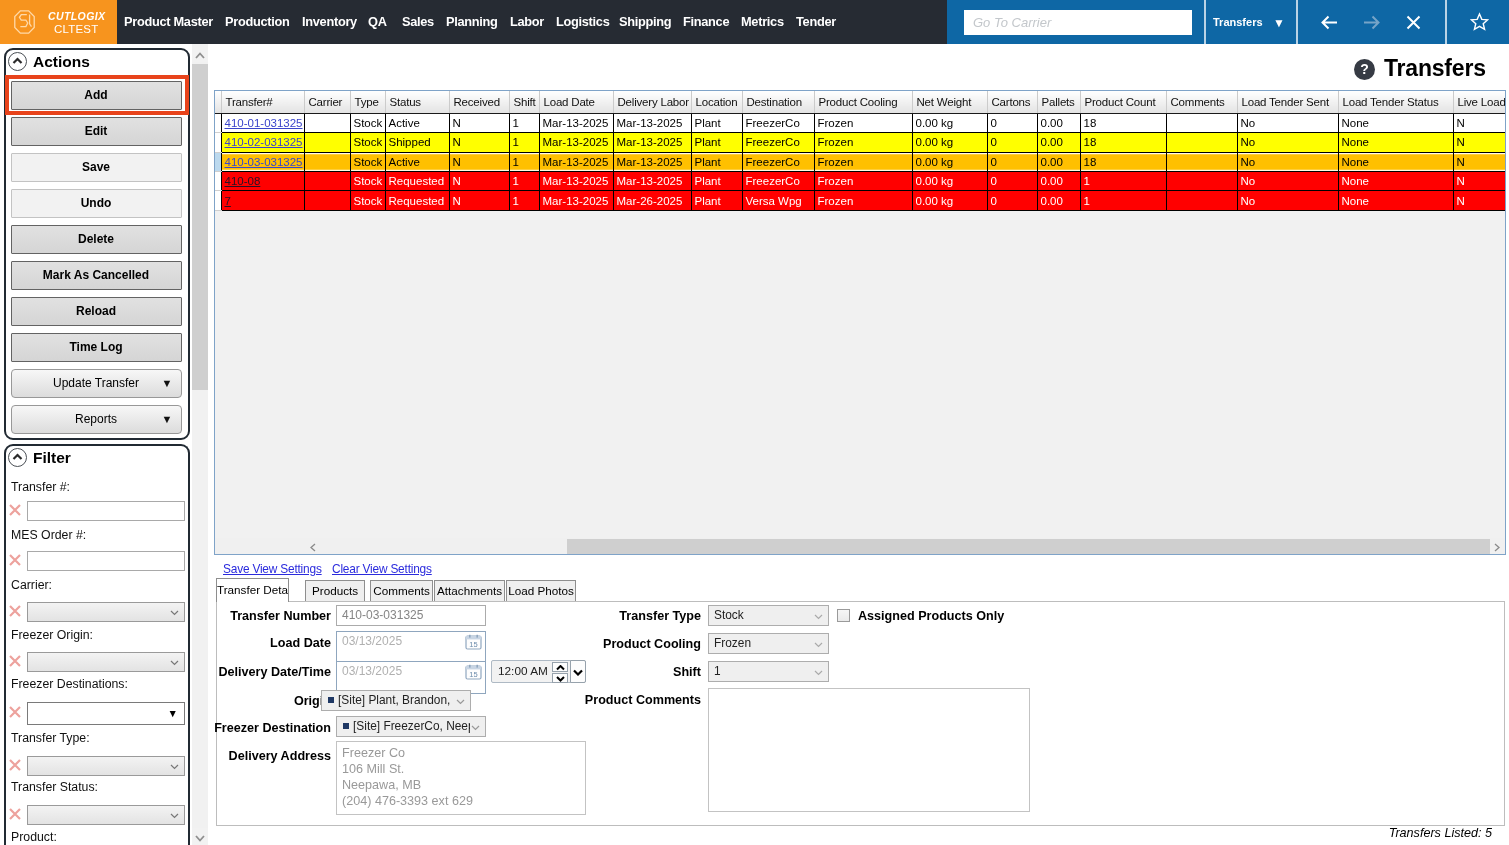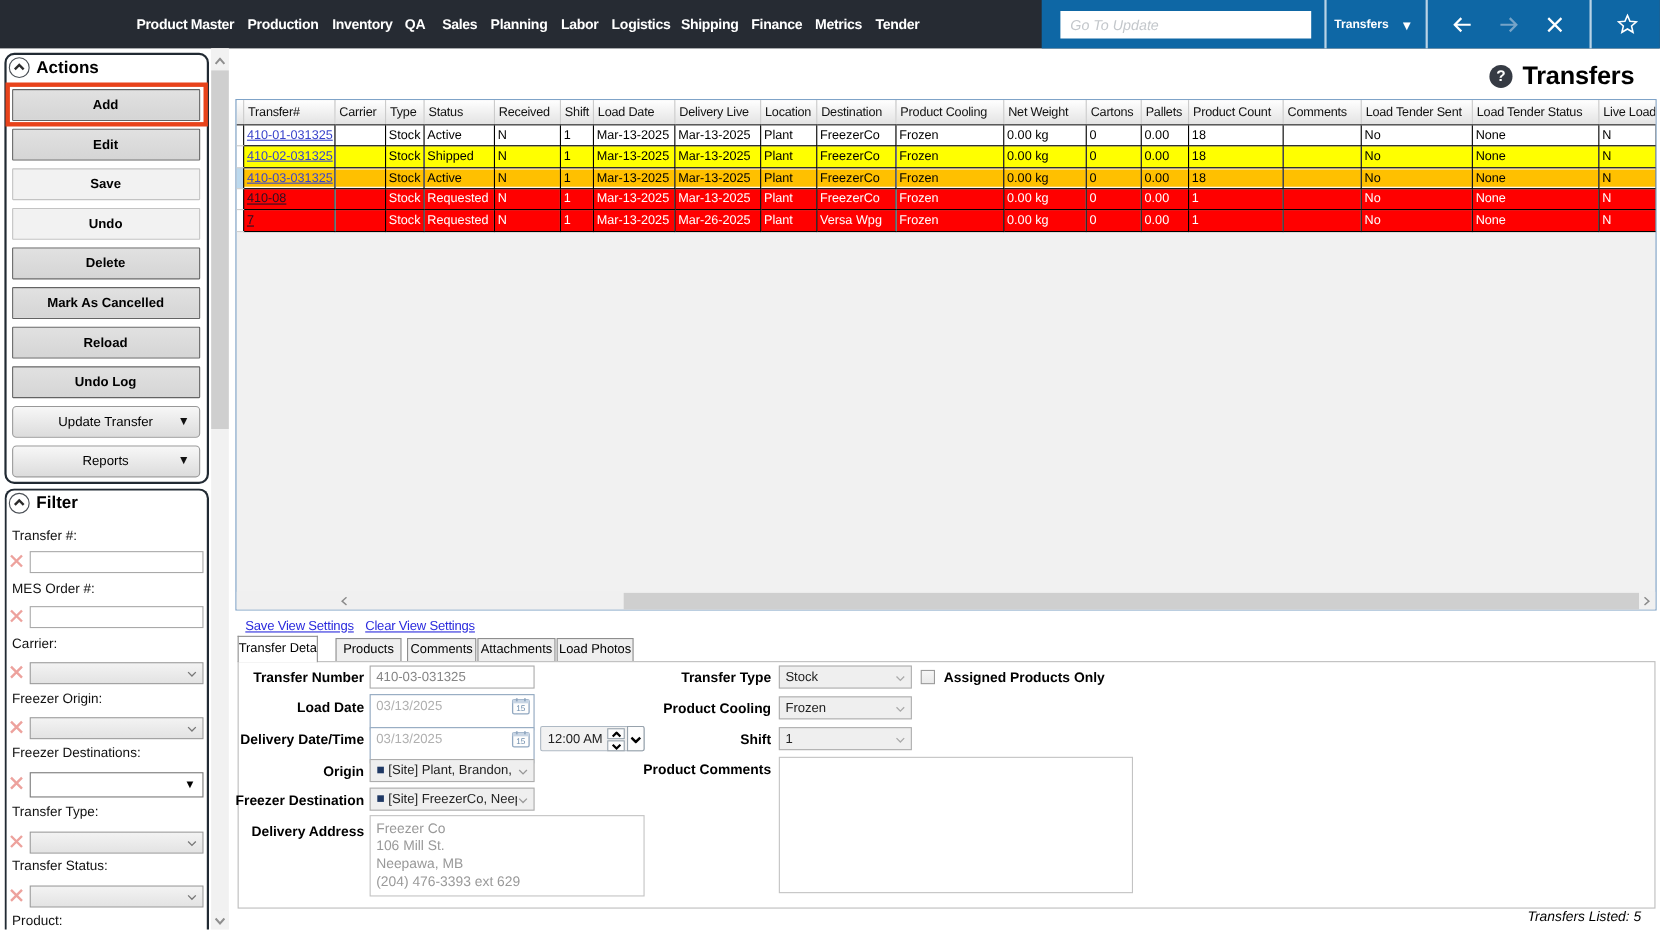--- a/index.html
+++ b/index.html
@@ -71,35 +71,44 @@
 .cbo{position:absolute;background:#efefef;border:1px solid #adadad;font-size:11.9px;color:#222;padding-left:5px;white-space:nowrap;overflow:hidden}
 .cbo svg{position:absolute;right:5px;top:8px}
 .sq{display:inline-block;width:6px;height:6px;background:#1f3864;margin:0 4px 1px 1px}
 #timec{position:absolute;left:491px;top:660px;width:95px;height:23px;border:1px solid #aeb9c4;background:#f2f2f2;border-radius:2px}
 #chk{position:absolute;left:837px;top:609px;width:13px;height:13px;border:1px solid #9a9a9a;background:linear-gradient(#f6f6f6,#eaeaea)}
 #listed{position:absolute;top:826px;right:17px;font-size:12.6px;font-style:italic;color:#000}
 </style></head>
 <body>
 
 <div id="top">
+<div id="logo">
+<svg width="25" height="26" viewBox="0 0 27 28" style="position:absolute;left:12px;top:9px">
+<path d="M9 2 L18 2 L24 8 L24 20 L18 26 L9 26 L3 20 L3 8 Z" fill="none" stroke="#ffd9a8" stroke-width="1.4"></path>
+<path d="M16 6 L10 6 L8 9 L10 12 L15 12 L17 15 L15 19 L9 19" fill="none" stroke="#ffd9a8" stroke-width="1.4"></path>
+<path d="M19 6 L19 16 L21 19" fill="none" stroke="#ffd9a8" stroke-width="1.4"></path>
+</svg>
+<div class="l1">CUTLOGIX</div>
+<div class="l2">CLTEST</div>
+</div>
 <div id="menu">
       <span style="left:124px">Product Master</span>
       <span style="left:225px">Production</span>
       <span style="left:302px">Inventory</span>
       <span style="left:368px">QA</span>
       <span style="left:402px">Sales</span>
       <span style="left:446px">Planning</span>
       <span style="left:510px">Labor</span>
       <span style="left:556px">Logistics</span>
       <span style="left:619px">Shipping</span>
       <span style="left:683px">Finance</span>
       <span style="left:741px">Metrics</span>
       <span style="left:796px">Tender</span>
     </div>
-<div id="goto">Go To Update</div>
+<div id="goto">Go To Carrier</div>
 <div id="blue">
 <div class="bdiv" style="left:257px"></div>
 <div class="bdiv" style="left:349px"></div>
 <div class="bdiv" style="left:498px"></div>
 <span id="btitle">Transfers</span>
       <span class="bcaret">▼</span>
 <span class="barrow" style="left:373px;width:18px"><svg width="17" height="15" viewBox="0 0 17 15" style="margin-top:15px">
           <path d="M1.5 7.5 L16 7.5 M7.5 1.5 L1.5 7.5 L7.5 13.5" fill="none" stroke="#fff" stroke-width="2"></path>
         </svg></span>
 <span class="barrow" style="left:415px;width:18px"><svg width="17" height="15" viewBox="0 0 17 15" style="margin-top:15px">
@@ -125,21 +134,21 @@
       </div>
       <div class="ptitle">Actions</div>
     </div>
 <div class="btn" style="top:30.5px">Add</div>
 <div class="btn" style="top:66.5px">Edit</div>
 <div class="btn dis" style="top:102.5px">Save</div>
 <div class="btn dis" style="top:138.5px">Undo</div>
 <div class="btn" style="top:174.5px">Delete</div>
 <div class="btn" style="top:210.5px">Mark As Cancelled</div>
 <div class="btn" style="top:246.5px">Reload</div>
-<div class="btn" style="top:282.5px">Undo Log</div>
+<div class="btn" style="top:282.5px">Time Log</div>
 <div class="btn dd" style="top:318.5px">Update Transfer<span class="c">▼</span></div>
 <div class="btn dd" style="top:354.5px">Reports<span class="c">▼</span></div>
 </div>
 <div id="addframe"></div>
 
 <div class="panel" id="filter">
 <div class="phead">
       <div class="circ">
         <svg width="11" height="8" viewBox="0 0 11 8">
           <path d="M1.5 6 L5.5 2 L9.5 6" fill="none" stroke="#2b2b2b" stroke-width="2.2"></path>
@@ -254,21 +263,21 @@
 <tbody>
         <tr>
           <th></th>
           <th>Transfer#</th>
           <th>Carrier</th>
           <th>Type</th>
           <th>Status</th>
           <th>Received</th>
           <th>Shift</th>
           <th>Load Date</th>
-          <th>Delivery Live</th>
+          <th>Delivery Labor</th>
           <th>Location</th>
           <th>Destination</th>
           <th>Product Cooling</th>
           <th>Net Weight</th>
           <th>Cartons</th>
           <th>Pallets</th>
           <th>Product Count</th>
           <th>Comments</th>
           <th>Load Tender Sent</th>
           <th>Load Tender Status</th>
@@ -443,21 +452,21 @@
         <path d="M1 1 L4.5 4.5 L8 1" fill="none" stroke="#000" stroke-width="2"></path>
       </svg>
     </span>
 <span style="position:absolute;right:-1px;top:-1px;width:16px;height:23px;border:1px solid #97a2ac;background:#fdfdfd;border-radius:0 2px 2px 0;text-align:center">
       <svg width="10" height="7" viewBox="0 0 10 7" style="display:block;margin:8px auto 0">
         <path d="M1 1.5 L5 5.5 L9 1.5" fill="none" stroke="#000" stroke-width="2.2"></path>
       </svg>
     </span>
 </div>
 <div class="lab" style="left:181px;top:694px;width:150px">Origin</div>
-<div class="cbo" style="left:336px;top:690px;width:150px;height:21px;line-height:19px"><span class="sq"></span>[Site] Plant, Brandon,<svg width="9" height="6" viewBox="0 0 9 6">
+<div class="cbo" style="left:321px;top:690px;width:150px;height:21px;line-height:19px"><span class="sq"></span>[Site] Plant, Brandon,<svg width="9" height="6" viewBox="0 0 9 6">
       <path d="M1 1 L4.5 4.5 L8 1" fill="none" stroke="#999" stroke-width="1.2"></path>
     </svg></div>
 <div class="lab" style="left:181px;top:721px;width:150px">Freezer Destination</div>
 <div class="cbo" style="left:336px;top:716px;width:150px;height:21px;line-height:19px"><span style="display:inline-block;width:128px;overflow:hidden;white-space:nowrap;vertical-align:top"><span class="sq"></span>[Site] FreezerCo, Neep</span><svg width="9" height="6" viewBox="0 0 9 6">
       <path d="M1 1 L4.5 4.5 L8 1" fill="none" stroke="#999" stroke-width="1.2"></path>
     </svg></div>
 <div class="lab" style="left:181px;top:749px;width:150px">Delivery Address</div>
 <div class="tbx" style="left:336px;top:741px;width:250px;height:74px;font-size:12.6px;color:#999;line-height:16px;padding-top:3px;border-color:#c3c3c3">Freezer Co<br>106 Mill St.<br>Neepawa, MB<br>(204) 476-3393 ext 629</div>
 <div class="lab" style="left:551px;top:609px;width:150px">Transfer Type</div>
 <div class="cbo" style="left:708px;top:605px;width:121px;height:21px;line-height:19px">Stock<svg width="9" height="6" viewBox="0 0 9 6">

